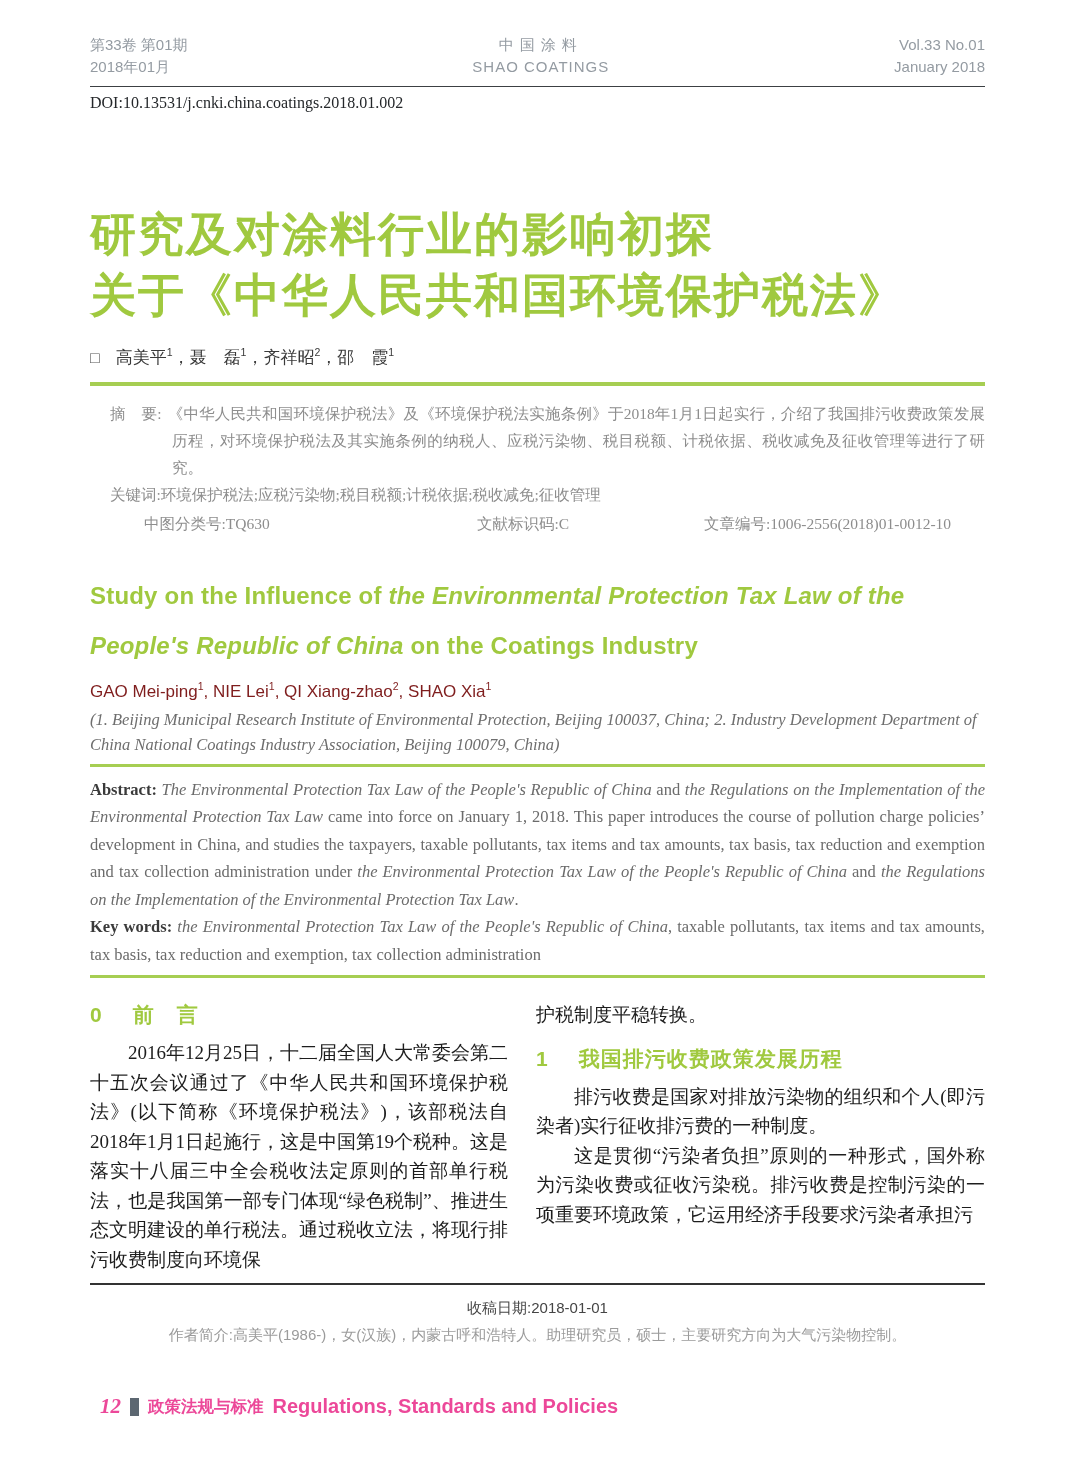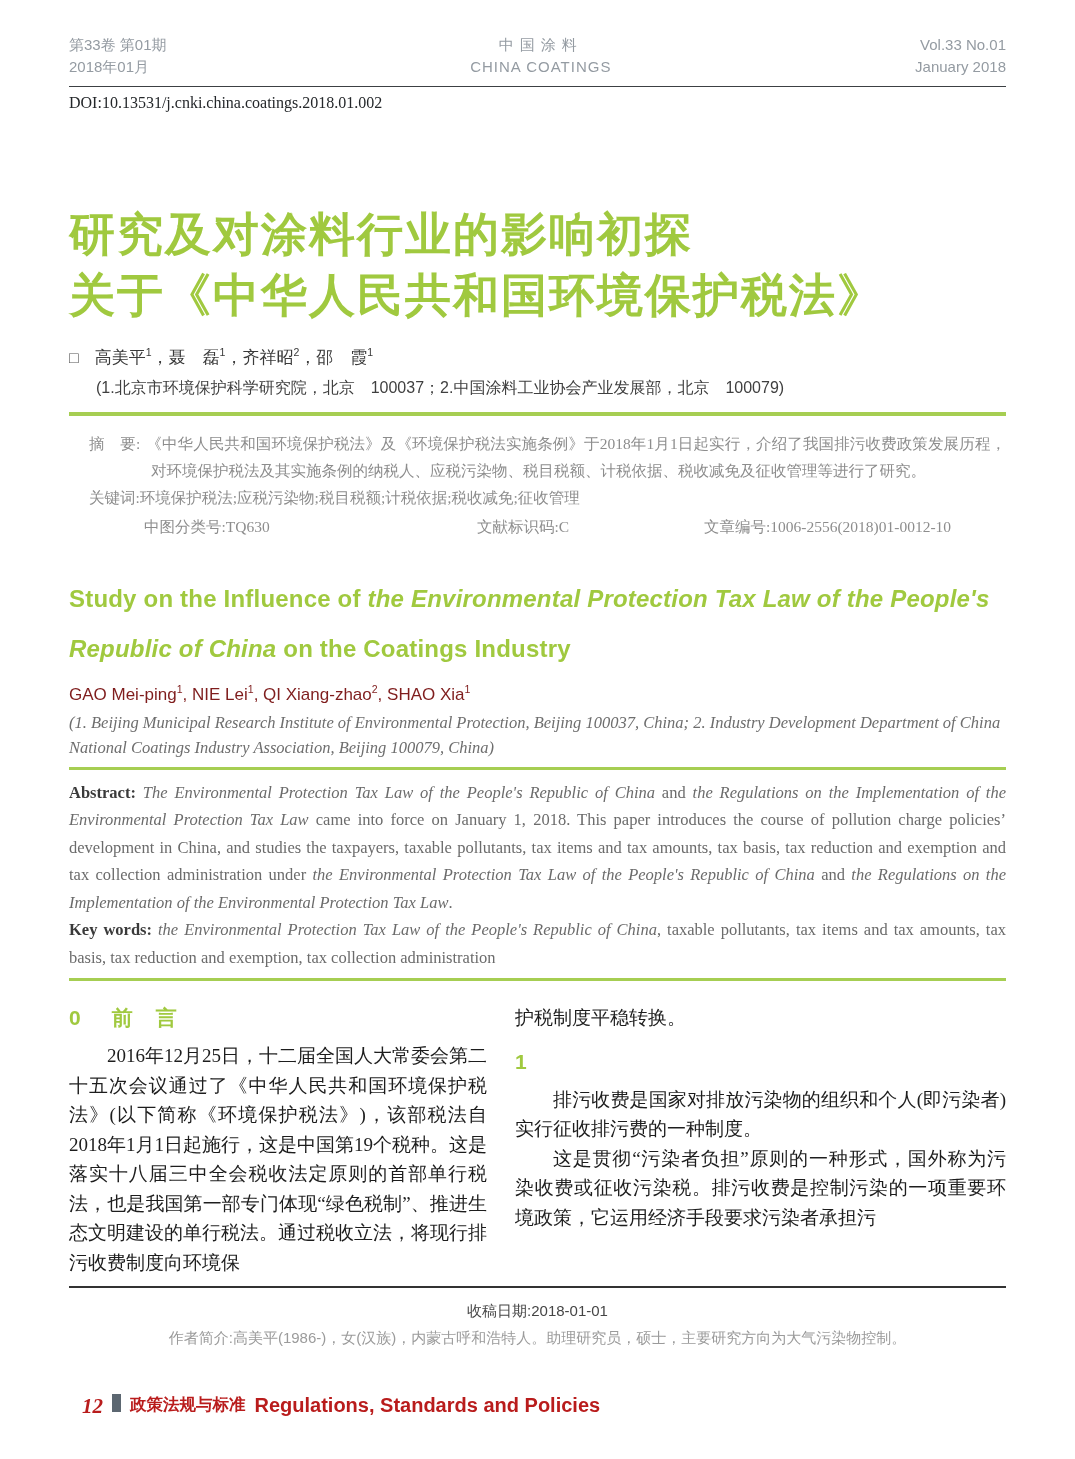--- a/index.html
+++ b/index.html
@@ -1,19 +1,19 @@
 <!DOCTYPE html>
 <html><head>
 <meta charset="utf-8">
 <style>
   * { margin:0; padding:0; box-sizing:border-box; }
   html,body { background:#ffffff; }
   .page {
     width:1075px; height:1459px; background:#ffffff; position:relative;
-    padding:0 69px; overflow:hidden;
+    padding:0 90px; overflow:hidden;
     font-family:"Liberation Serif", serif; color:#1f1f1f;
   }
   
   .header-row {
     display:flex; justify-content:space-between; align-items:flex-end;
     padding-top:34px; padding-bottom:8px; border-bottom:1px solid #3c4043;
     font-family:"Liberation Sans", sans-serif; font-size:15px; line-height:22px; color:#949ba2;
   }
   .h-center { text-align:center; }
   .h-center .cnname { letter-spacing:6px; }
@@ -64,54 +64,53 @@
   .body-para { text-indent:2em; }
   .cont-para { margin-bottom:14px; }
   .col-right .sec-heading { margin-top:4px; }
   .para-gap { margin-top:0; }
   
   .foot-sep { height:2px; background:#333; margin-top:9px; }
   .footnote { margin-top:9px; font-family:"Liberation Sans", sans-serif; font-size:15px; line-height:27px;text-align:center; }
   .fn-received { color:#454545; }
   .fn-bio { color:#9b9b9b; }
   
-  .footer { position:absolute; left:82px; bottom:40px; display:flex; color:#b91c1c; }
+  .footer { position:absolute; left:100px; bottom:40px; display:flex; align-items:center; color:#ec4899; }
   .page-num { font-family:"Liberation Serif", serif; font-style:italic; font-weight:bold; font-size:21px; margin-right:9px; }
   .footer-block { width:9px; height:18px; background:#5c6771; margin-right:9px; }
   .footer-cn { font-family:"Liberation Sans", sans-serif; font-weight:bold; font-size:16.5px; margin-right:9px; }
   .footer-en { font-family:Liberation Sans, sans-serif; font-weight:bold; font-size:20px; }
 </style>
 </head>
 <body>
 
 <div class="page">
 
   <div class="header-row">
     <div class="h-left">
       <div>第33卷 第01期</div>
       <div>2018年01月</div>
     </div>
     <div class="h-center">
       <div class="cnname">中国涂料</div>
-      <div class="enname">CHINA COATINGS</div>
+      <div class="enname">SHAO COATINGS</div>
     </div>
     <div class="h-right">
       <div>Vol.33  No.01</div>
       <div>January  2018</div>
     </div>
   </div>
   <div class="doi">DOI:10.13531/j.cnki.china.coatings.2018.01.002</div>
 
   <div class="cn-title">
     <div>研究及对涂料行业的影响初探</div>
     <div>关于《中华人民共和国环境保护税法》</div>
   </div>
 
   <div class="cn-authors"><span class="author-marker">□</span><span><span>高美平</span><span class="seg-s">1</span><span>，聂　磊</span><span class="seg-s">1</span><span>，齐祥昭</span><span class="seg-s">2</span><span>，邵　霞</span><span class="seg-s">1</span></span></div>
-  <div class="cn-affil">(1.北京市环境保护科学研究院，北京　100037；2.中国涂料工业协会产业发展部，北京　100079)</div>
 
   <div class="green-bar"></div>
 
   <p class="cn-abstract"><span class="abs-label">摘　要:</span><span>《中华人民共和国环境保护税法》及《环境保护税法实施条例》于2018年1月1日起实行，介绍了我国排污收费政策发展历程，对环境保护税法及其实施条例的纳税人、应税污染物、税目税额、计税依据、税收减免及征收管理等进行了研究。</span></p>
   <div class="cn-keywords">关键词:环境保护税法;应税污染物;税目税额;计税依据;税收减免;征收管理</div>
   <div class="class-row">
     <span class="clc">中图分类号:TQ630</span>
     <span class="doccode">文献标识码:C</span>
     <span class="artid">文章编号:1006-2556(2018)01-0012-10</span>
   </div>
@@ -133,20 +132,21 @@
       <div class="sec-heading">
         <span class="sec-num">0</span>
         <span>前　言</span>
       </div>
       <p class="body-para">2016年12月25日，十二届全国人大常委会第二十五次会议通过了《中华人民共和国环境保护税法》(以下简称《环境保护税法》)，该部税法自2018年1月1日起施行，这是中国第19个税种。这是落实十八届三中全会税收法定原则的首部单行税法，也是我国第一部专门体现“绿色税制”、推进生态文明建设的单行税法。通过税收立法，将现行排污收费制度向环境保</p>
     </div>
     <div class="col-right">
       <p class="cont-para">护税制度平稳转换。</p>
       <div class="sec-heading">
         <span class="sec-num">1</span>
+        <span>我国排污收费政策发展历程</span>
       </div>
       <p class="body-para">排污收费是国家对排放污染物的组织和个人(即污染者)实行征收排污费的一种制度。</p>
       <p class="body-para para-gap">这是贯彻“污染者负担”原则的一种形式，国外称为污染收费或征收污染税。排污收费是控制污染的一项重要环境政策，它运用经济手段要求污染者承担污</p>
     </div>
   </div>
 
   <div class="foot-sep"></div>
 
   <div class="footnote">
     <div class="fn-received">收稿日期:2018-01-01</div>

